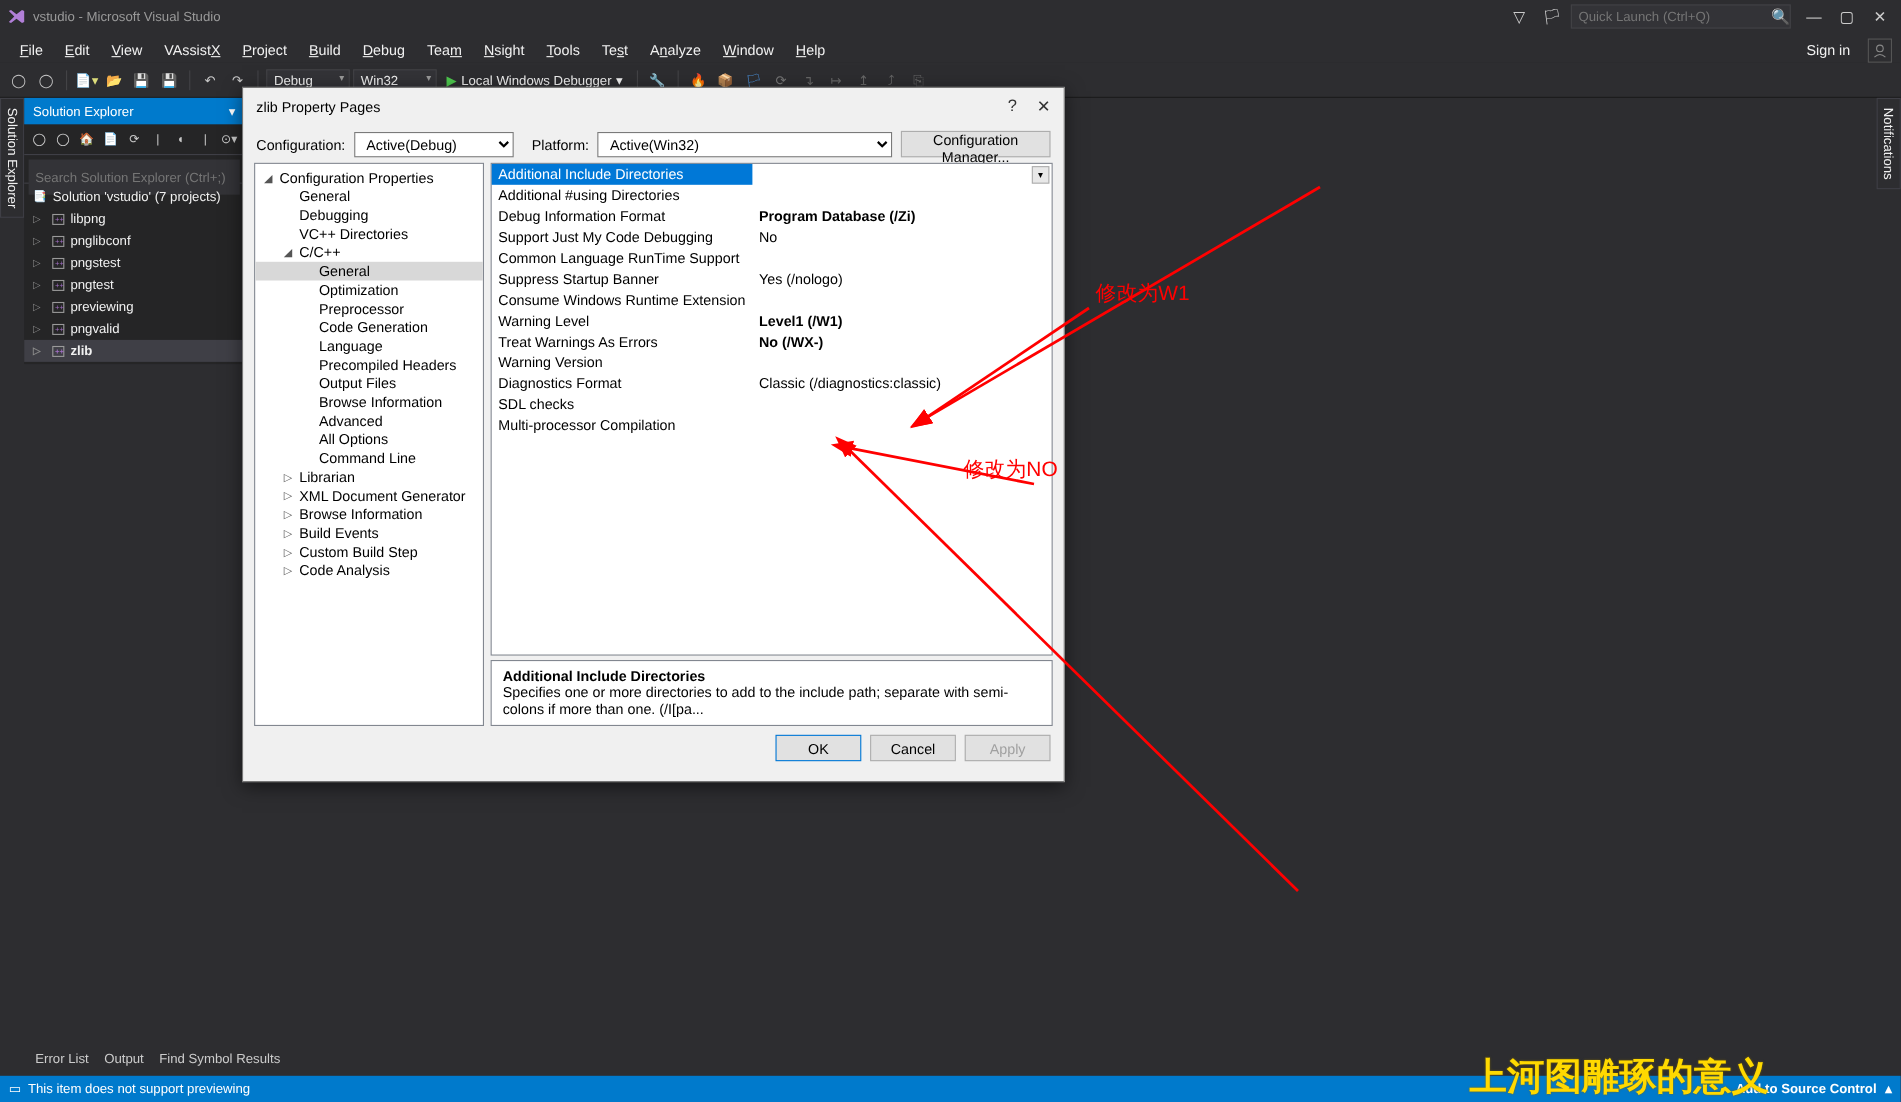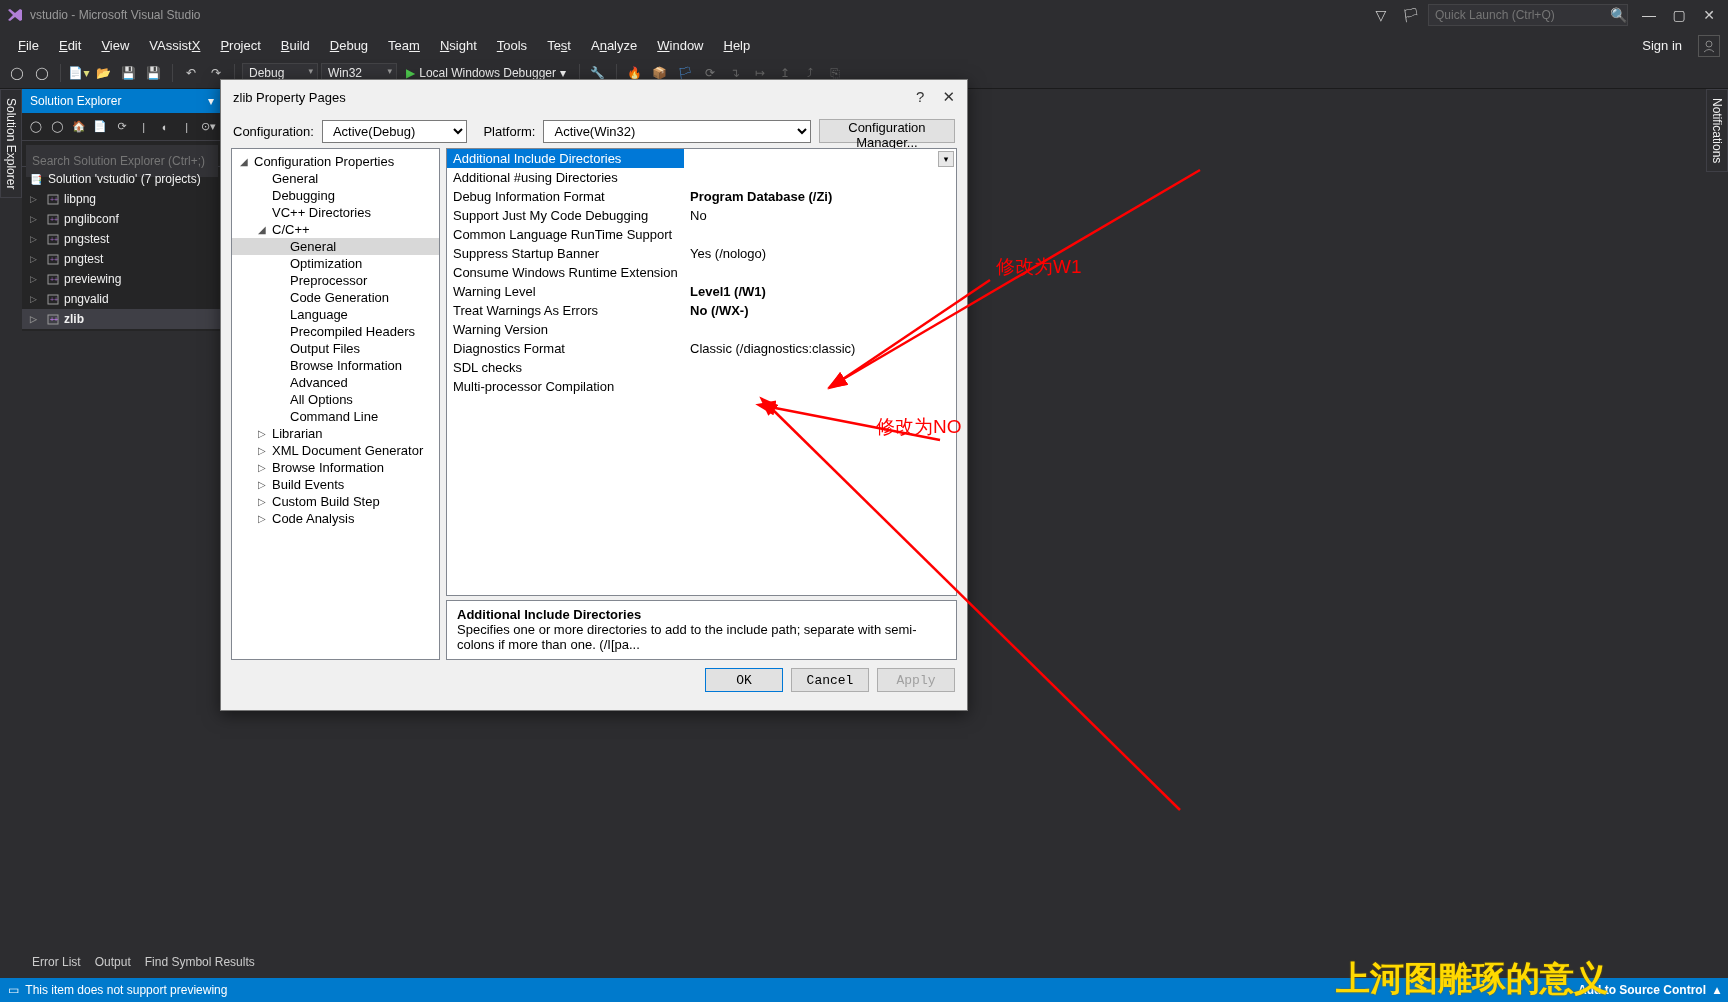--- a/index.html
+++ b/index.html
@@ -72,21 +72,21 @@
 #dialog .grid-row { display:flex; height:19px; font-size:13px; }
 #dialog .grid-row .gname { width:237px; padding-left:6px; display:flex; align-items:center; }
 #dialog .grid-row .gval { flex:1; padding-left:6px; display:flex; align-items:center; }
 #dialog .grid-row.sel .gname { background:#0078d7; color:#fff; }
 #dialog .grid-row .bold { font-weight:bold; }
 
 #dialog .desc-pane { height:60px; border:1px solid #828790; background:#fff; padding:6px 10px; font-size:13px; }
 #dialog .desc-pane .dtitle { font-weight:bold; }
 
 #dialog .btn-row { height:40px; display:flex; align-items:center; justify-content:flex-end; padding:0 12px; gap:8px; }
-#dialog .btn-row button { width:78px; height:24px; border:1px solid #adadad; background:#e1e1e1; font-size:13px;font-family:Liberation Mono, monospace; }
+#dialog .btn-row button { width:78px; height:24px; border:1px solid #adadad; background:#e1e1e1; font-size:13px; }
 #dialog .btn-row button.primary { border:1px solid #0078d7; }
 #dialog .btn-row button:disabled { color:#a0a0a0; }
 
 
 #bottom-tabs { position:absolute; left:22px; bottom:28px; height:24px; display:flex; gap:14px; padding:0 10px; align-items:center; }
 #bottom-tabs .bt { color:#ccc; font-size:12px; }
 #statusbar { position:absolute; left:0; right:0; bottom:0; height:24px; background:#007acc; color:#fff; display:flex; align-items:center; padding:0 8px; font-size:12px; }
 #statusbar .right { margin-left:auto; display:flex; align-items:flex-end; gap:8px;font-weight:bold; }
 
 

